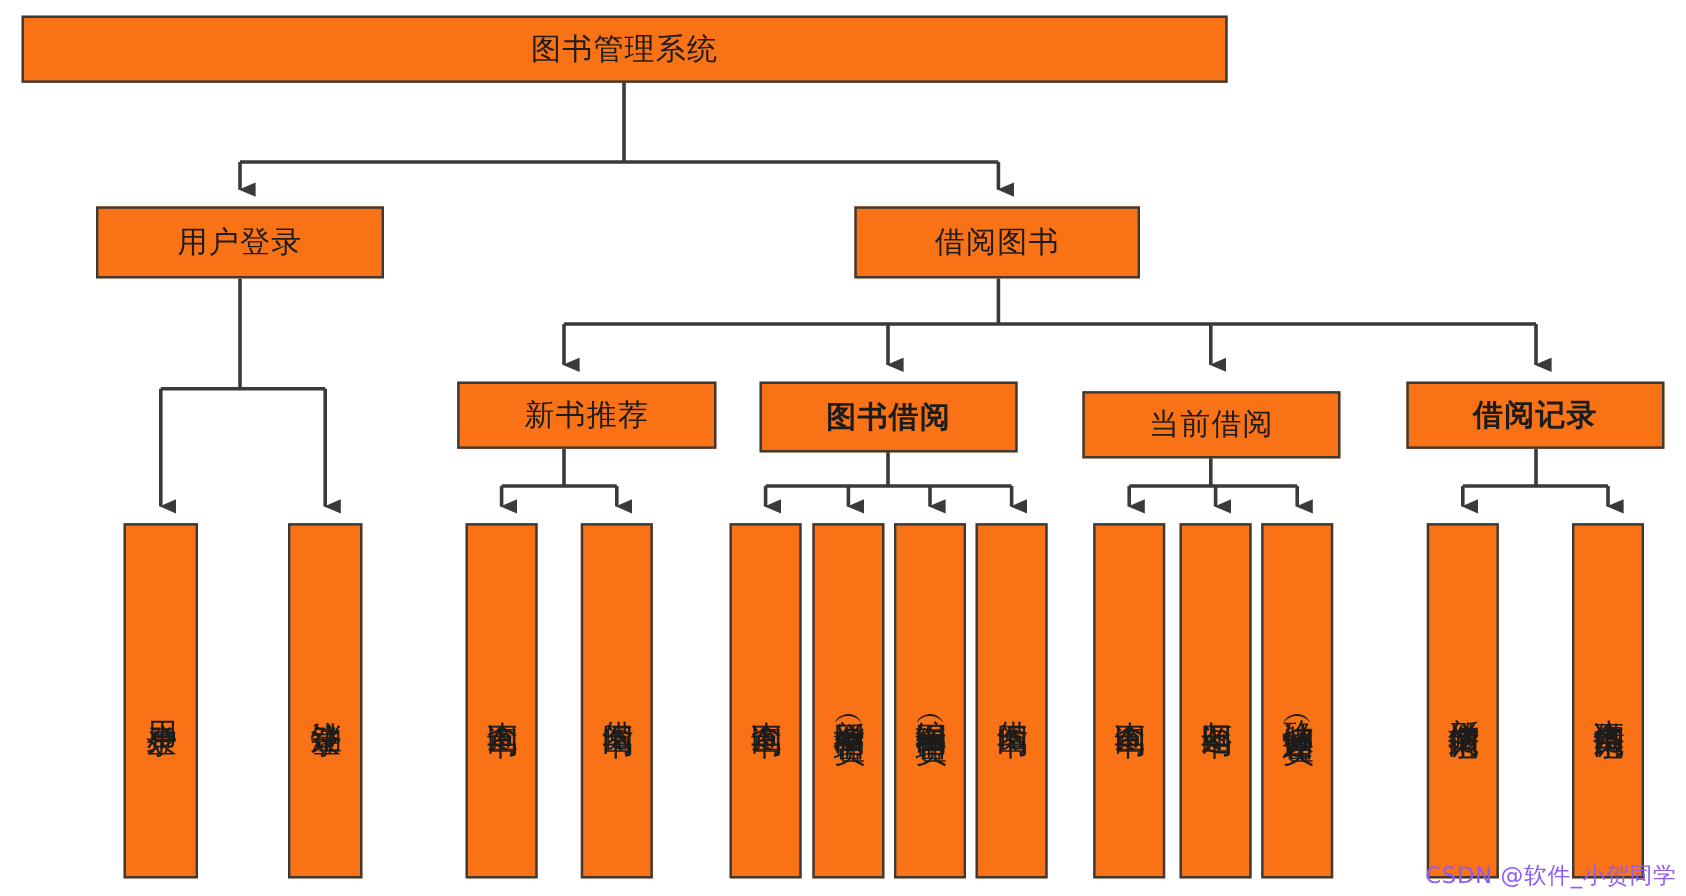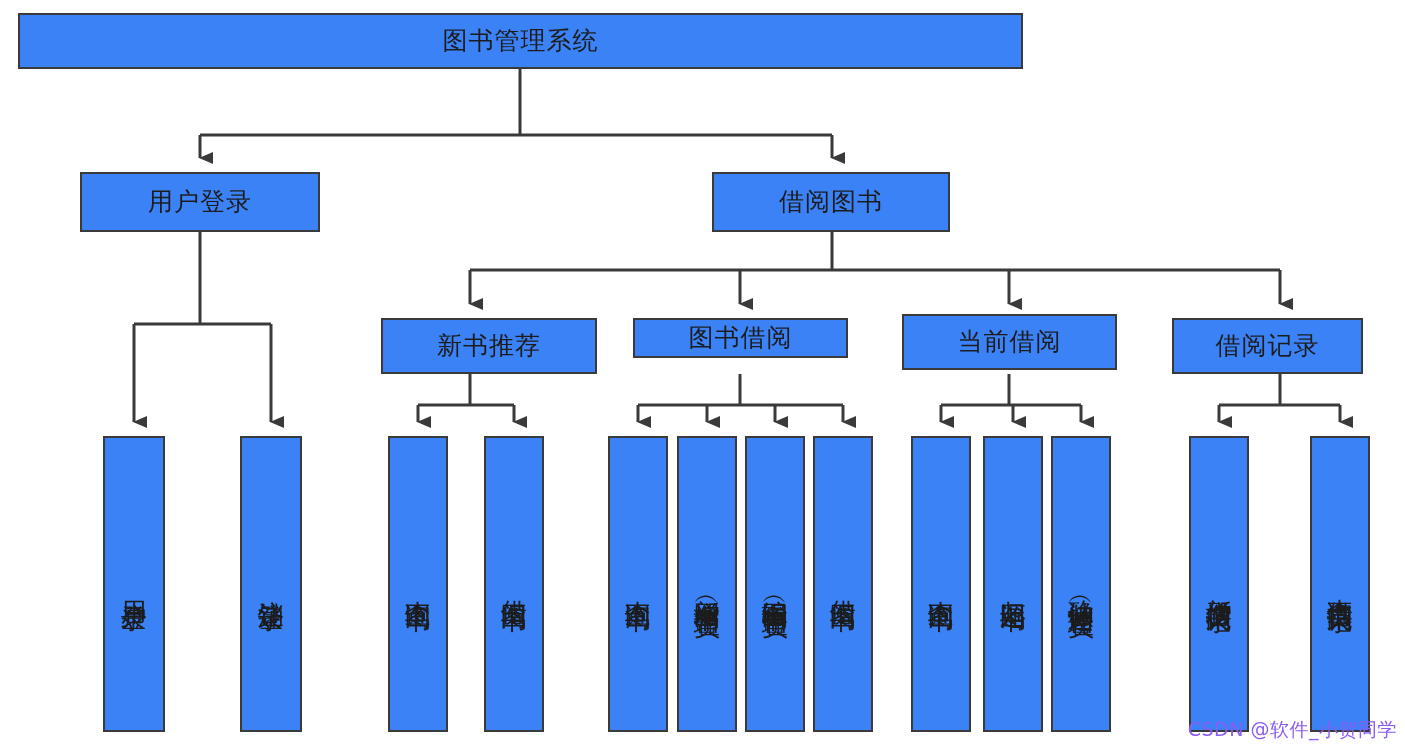--- a/index.html
+++ b/index.html
@@ -22,21 +22,21 @@
     left: 0;
     top: 0;
     width: 1405px;
     height: 747px;
     pointer-events: none;
   }
   .node {
     position: absolute;
     box-sizing: border-box;
     border: 2px solid #3a3a3a;
-    background: #3b82f6;
+    background: #f97316;
     display: flex;
     align-items: center;
     justify-content: center;
     color: #1c1c1c;
   }
   .node .label {
     display: block;
     text-align: center;
     white-space: nowrap;
   }
@@ -143,27 +143,27 @@
   <div class="node h" style="left:80px; top:172px; width:240px; height:60px;">
     <span class="label">用户登录</span>
   </div>
   <div class="node h" style="left:712px; top:172px; width:238px; height:60px;">
     <span class="label">借阅图书</span>
   </div>
 
   <div class="node h" style="left:362px; top:318px; width:216px; height:56px;margin-left:19px;">
     <span class="label">新书推荐</span>
   </div>
-  <div class="node h" style="left:633px; top:318px; width:215px; height:40px;">
+  <div class="node h" style="left:633px; top:318px; width:215px; height:59px;font-weight:bold;">
     <span class="label">图书借阅</span>
   </div>
-  <div class="node h" style="left:902px; top:314px; width:215px; height:56px;">
+  <div class="node h" style="left:902px; top:326px; width:215px; height:56px;">
     <span class="label">当前借阅</span>
   </div>
-  <div class="node h" style="left:1172px; top:318px; width:191px; height:56px;">
+  <div class="node h" style="left:1172px; top:318px; width:215px; height:56px;font-weight:bold;">
     <span class="label">借阅记录</span>
   </div>
 
   <div class="node v" style="left:103px; top:436px; width:62px; height:296px;">
     <span class="label">用户登录</span>
   </div>
   <div class="node v" style="left:240px; top:436px; width:62px; height:296px;">
     <span class="label">注销登录</span>
   </div>
   <div class="node v" style="left:388px; top:436px; width:60px; height:296px;">

